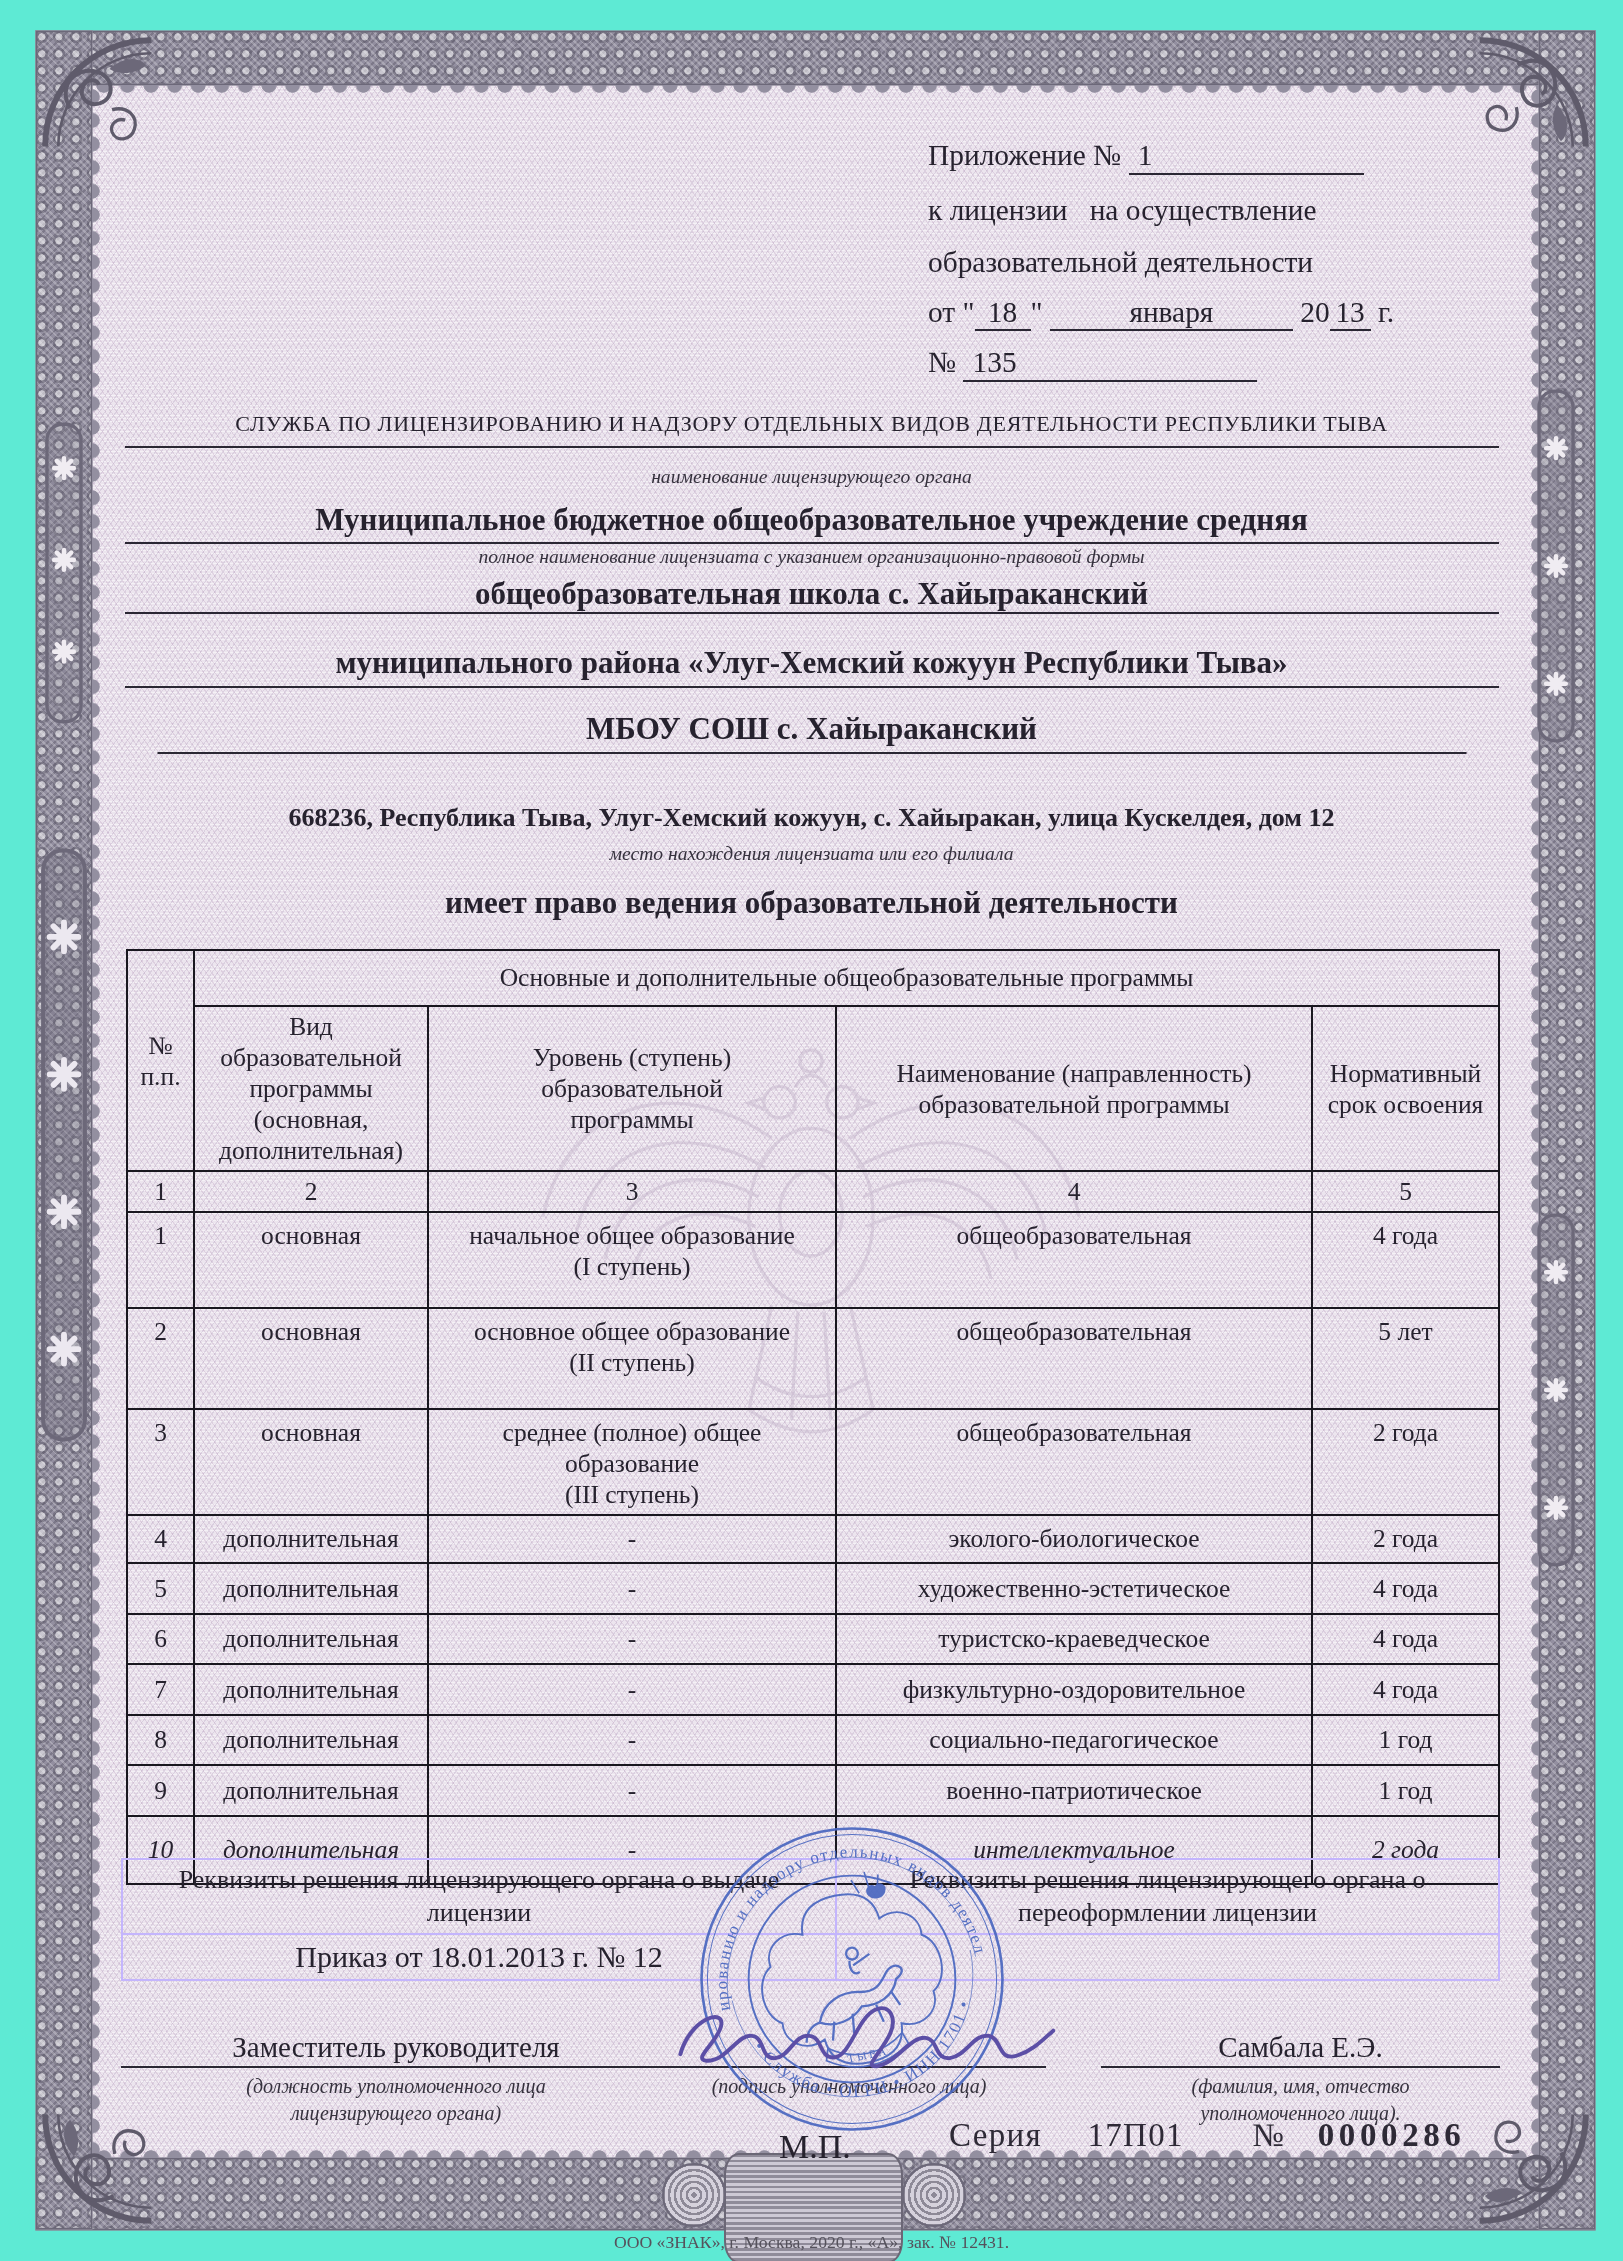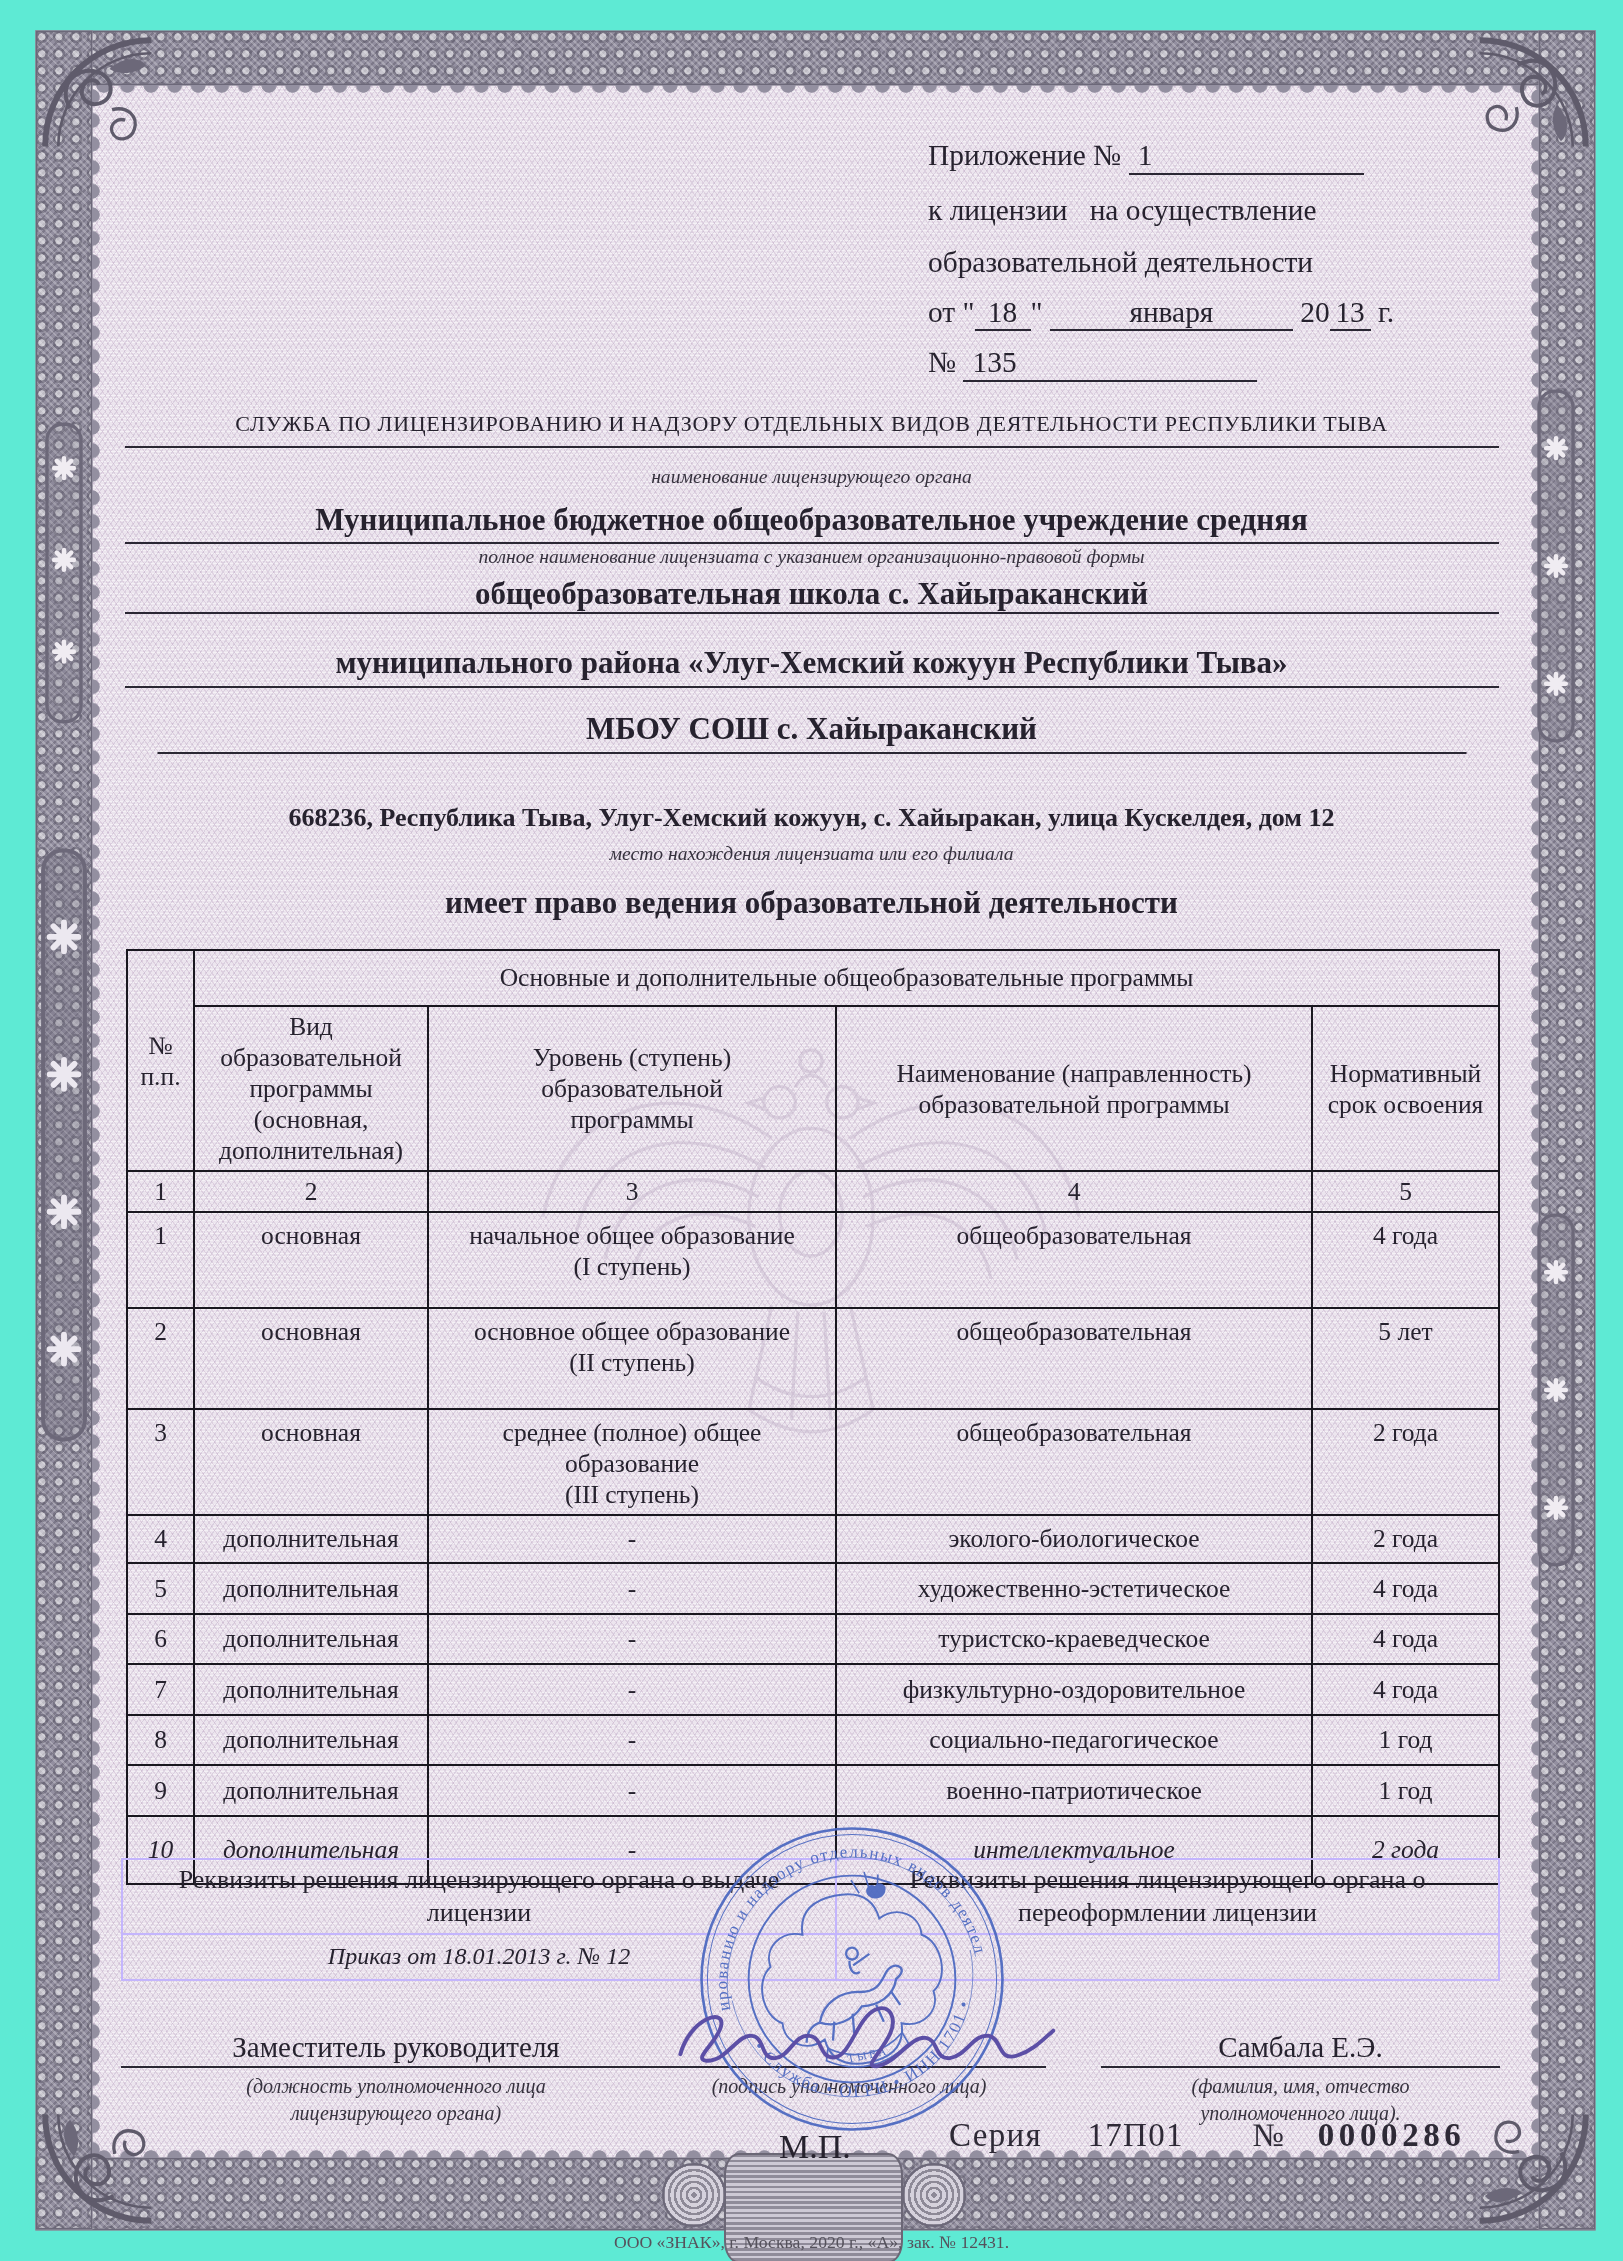--- a/index.html
+++ b/index.html
@@ -357,21 +357,21 @@
     <colgroup>
         <col style="width:714px;">
         <col style="width:663px;">
       </colgroup>
     <tbody>
         <tr style="height:69px;">
       <td>Реквизиты решения лицензирующего органа о выдаче лицензии</td>
       <td>Реквизиты решения лицензирующего органа о переоформлении лицензии</td>
     </tr>
     <tr style="height:46px;">
-      <td style="font-size:24px;font-style:italic;">Приказ от 18.01.2013 г. № 12</td>
+      <td style="font-size:30px;">Приказ от 18.01.2013 г. № 12</td>
       <td></td>
     </tr>
   </tbody>
     </table>
 
   <div class="abs siglabel" style="left:121px;top:2031px;width:550px;text-align:center;">Заместитель руководителя</div>
   <div class="sigline" style="left:121px;top:2066px;width:550px;"></div>
   <div class="abs sigcap" style="left:121px;top:2075px;width:550px;text-align:center;">(должность уполномоченного лица</div>
   <div class="abs sigcap" style="left:121px;top:2102px;width:550px;text-align:center;">лицензирующего органа)</div>
 

